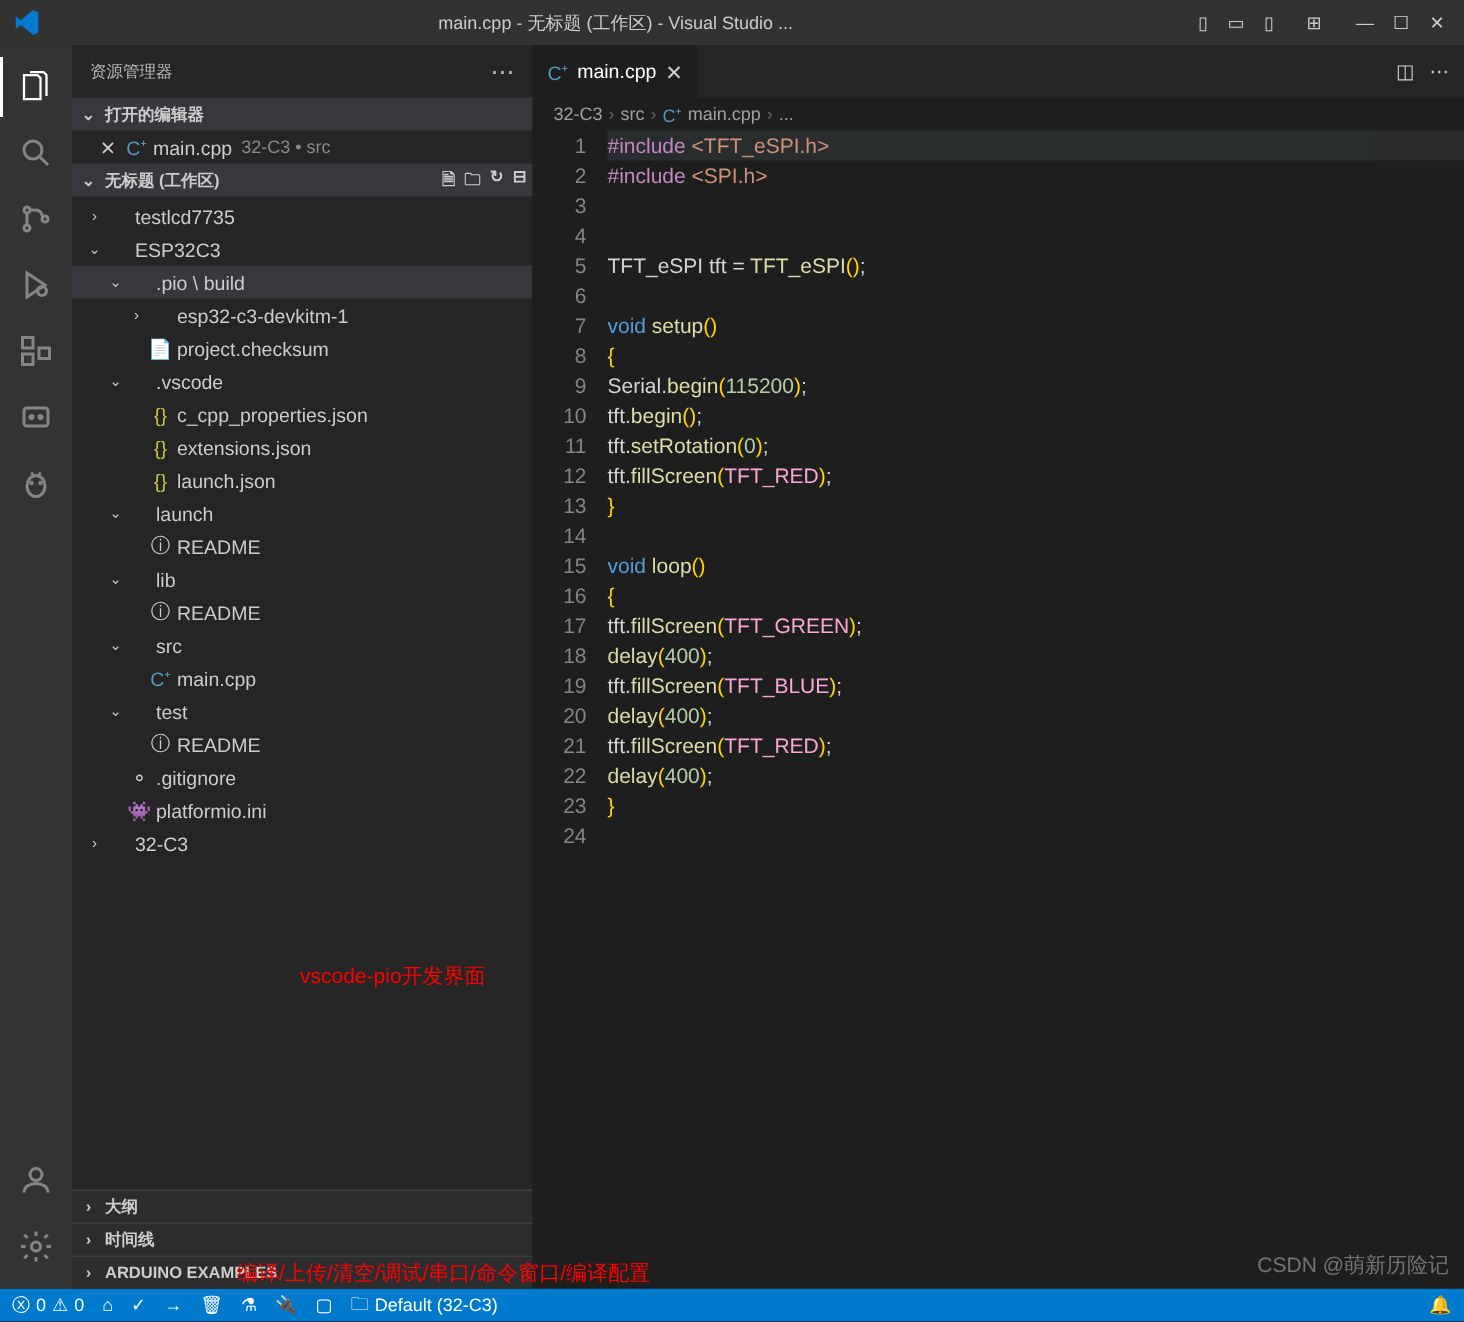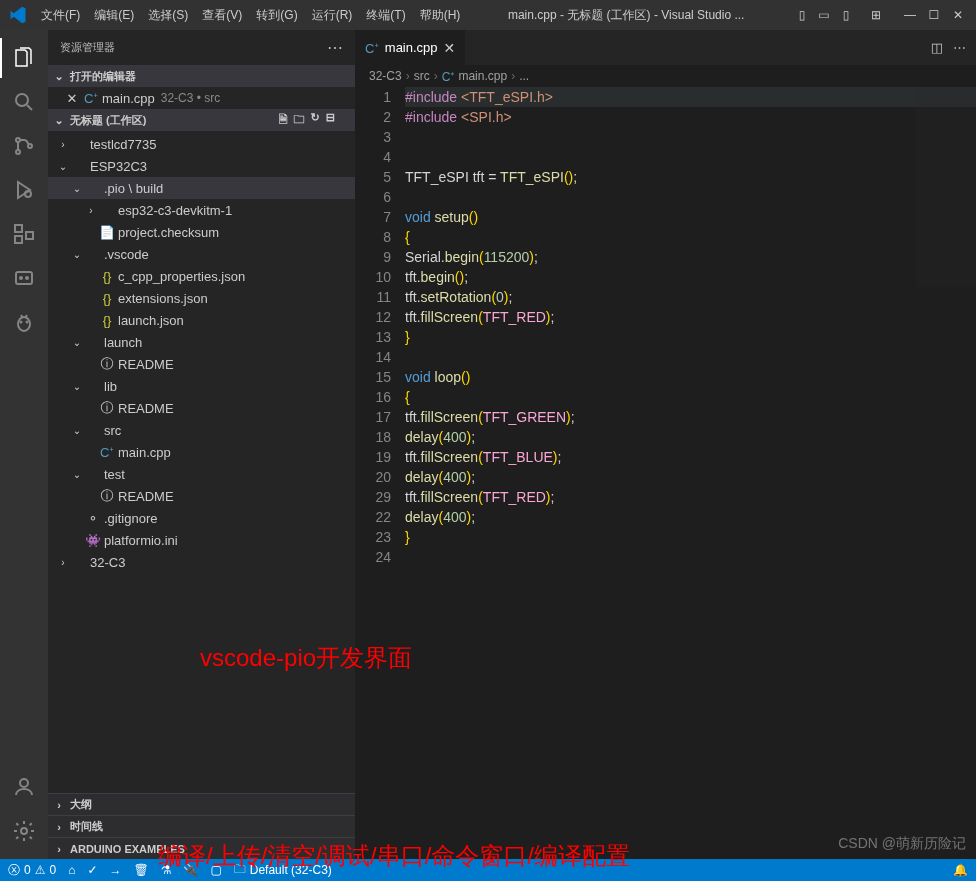--- a/index.html
+++ b/index.html
@@ -23,21 +23,21 @@
 .activitybar-top, .activitybar-bottom { display: flex; flex-direction: column; align-items: center; gap: 4px; }
 .activitybar .act-item { width: 48px; height: 40px; display: flex; align-items: center; justify-content: center; color: #858585; cursor: pointer; position: relative; }
 .activitybar .act-item.active { color: #ffffff; }
 .activitybar .act-item.active::before { content: ''; position: absolute; left: 0; top: 0; bottom: 0; width: 2px; background: #ffffff; }
 
 
 .sidebar { width: 307px; background: #252526; display: flex; flex-direction: column; }
 .sidebar-header { height: 35px; display: flex; align-items: center; padding: 0 12px; color: #bbbbbb; font-size: 11px; justify-content: space-between; }
 .sidebar-header .dots { font-size: 16px; }
 .section-header { height: 22px; display: flex; align-items: center; padding: 0 4px; background: #37373d; color: #cccccc; font-size: 11px; font-weight: bold; cursor: pointer; }
-.section-header.ws { background: #37373d; justify-content: space-between; padding-right: 20px; }
+.section-header.ws { background: #37373d; justify-content: space-between; padding-right: 4px; }
 .section-header .chev { margin-right: 4px; width: 14px; display: inline-block; text-align: center; }
 .section-icons { display: flex; gap: 6px; }
 .tree { flex: 1; overflow: auto; padding: 2px 0; }
 .tree-item { height: 22px; display: flex; align-items: center; color: #cccccc; cursor: pointer; font-size: 13px; white-space: nowrap; }
 .tree-item.selected { background: #37373d; }
 .tree-item .chev { width: 14px; text-align: center; color: #cccccc; font-size: 10px; }
 .tree-item .ficon { width: 18px; text-align: center; margin-right: 2px; }
 .tree-tail { color: #8a8a8a; margin-left: 6px; font-size: 12px; }
 .file-close { width: 20px; text-align: center; color: #cccccc; }
 .bottom-sections { }
@@ -68,45 +68,35 @@
 .const { color: #f9a8d4; }
 .op { color: #d4d4d4; }
 .pn { color: #ffd700; }
 
 
 .statusbar { height: 22px; background: #007acc; display: flex; align-items: center; color: #ffffff; font-size: 12px; padding: 0 8px; gap: 12px; }
 .statusbar .sb-item { display: flex; align-items: center; gap: 4px; cursor: pointer; }
 .statusbar .spacer { flex: 1; }
 
 
-.annotation { position: absolute; color: #ff0000; font-size: 24px; font-family: sans-serif; pointer-events: none; }
+.annotation { position: absolute; color: #ff0000; font-size: 14px; font-family: sans-serif; pointer-events: none; }
 .watermark { position: absolute; right: 10px; bottom: 28px; color: rgba(200,200,200,0.5); font-size: 14px; pointer-events: none; margin-left: 12px; }
 
 svg { width: 20px; height: 20px; }
 .act-item svg { width: 24px; height: 24px; }
 </style>
 </head>
 <body>
 
 <div class="titlebar">
   <div class="logo">
     <svg viewBox="0 0 24 24" fill="#007acc">
         <path d="M17 2l4 2v16l-4 2-10-8v-4l10-8zM7 10l-4-3v10l4-3v-4z"></path>
       </svg>
   </div>
-  <div class="menu" id="menu-bar">
-      <span>文件(F)</span>
-      <span>编辑(E)</span>
-      <span>选择(S)</span>
-      <span>查看(V)</span>
-      <span>转到(G)</span>
-      <span>运行(R)</span>
-      <span>终端(T)</span>
-      <span>帮助(H)</span>
-    </div>
   <div class="title">main.cpp - 无标题 (工作区) - Visual Studio ...</div>
   <div class="layout-icons">
     <span class="icon-btn">▯</span>
     <span class="icon-btn">▭</span>
     <span class="icon-btn">▯</span>
     <span class="icon-btn" style="margin-left:8px">⊞</span>
   </div>
   <div class="win-controls">
     <span class="icon-btn">—</span>
     <span class="icon-btn">☐</span>
@@ -352,21 +342,21 @@
           <div>11</div>
           <div>12</div>
           <div>13</div>
           <div>14</div>
           <div>15</div>
           <div>16</div>
           <div>17</div>
           <div>18</div>
           <div>19</div>
           <div>20</div>
-          <div>29</div>
+          <div>21</div>
           <div>22</div>
           <div>23</div>
           <div>24</div>
         </div>
       <div class="code" id="code"><div class="line hl"><span class="kw-pre">#include </span><span class="str">&lt;TFT_eSPI.h&gt;</span></div><div class="line"><span class="kw-pre">#include </span><span class="str">&lt;SPI.h&gt;</span></div><div class="line"></div><div class="line"></div><div class="line"><span class="op">TFT_eSPI tft </span><span class="op">=</span><span class="op"> </span><span class="fn">TFT_eSPI</span><span class="pn">()</span><span class="op">;</span></div><div class="line"></div><div class="line"><span class="kw-type">void </span><span class="fn">setup</span><span class="pn">()</span></div><div class="line"><span class="pn">{</span></div><div class="line"><span class="op">Serial.</span><span class="fn">begin</span><span class="pn">(</span><span class="num">115200</span><span class="pn">)</span><span class="op">;</span></div><div class="line"><span class="op">tft.</span><span class="fn">begin</span><span class="pn">()</span><span class="op">;</span></div><div class="line"><span class="op">tft.</span><span class="fn">setRotation</span><span class="pn">(</span><span class="num">0</span><span class="pn">)</span><span class="op">;</span></div><div class="line"><span class="op">tft.</span><span class="fn">fillScreen</span><span class="pn">(</span><span class="const">TFT_RED</span><span class="pn">)</span><span class="op">;</span></div><div class="line"><span class="pn">}</span></div><div class="line"></div><div class="line"><span class="kw-type">void </span><span class="fn">loop</span><span class="pn">()</span></div><div class="line"><span class="pn">{</span></div><div class="line"><span class="op">tft.</span><span class="fn">fillScreen</span><span class="pn">(</span><span class="const">TFT_GREEN</span><span class="pn">)</span><span class="op">;</span></div><div class="line"><span class="fn">delay</span><span class="pn">(</span><span class="num">400</span><span class="pn">)</span><span class="op">;</span></div><div class="line"><span class="op">tft.</span><span class="fn">fillScreen</span><span class="pn">(</span><span class="const">TFT_BLUE</span><span class="pn">)</span><span class="op">;</span></div><div class="line"><span class="fn">delay</span><span class="pn">(</span><span class="num">400</span><span class="pn">)</span><span class="op">;</span></div><div class="line"><span class="op">tft.</span><span class="fn">fillScreen</span><span class="pn">(</span><span class="const">TFT_RED</span><span class="pn">)</span><span class="op">;</span></div><div class="line"><span class="fn">delay</span><span class="pn">(</span><span class="num">400</span><span class="pn">)</span><span class="op">;</span></div><div class="line"><span class="pn">}</span></div><div class="line"></div></div>
     </div>
     <div class="minimap"></div>
   </div>
 </div>
 

